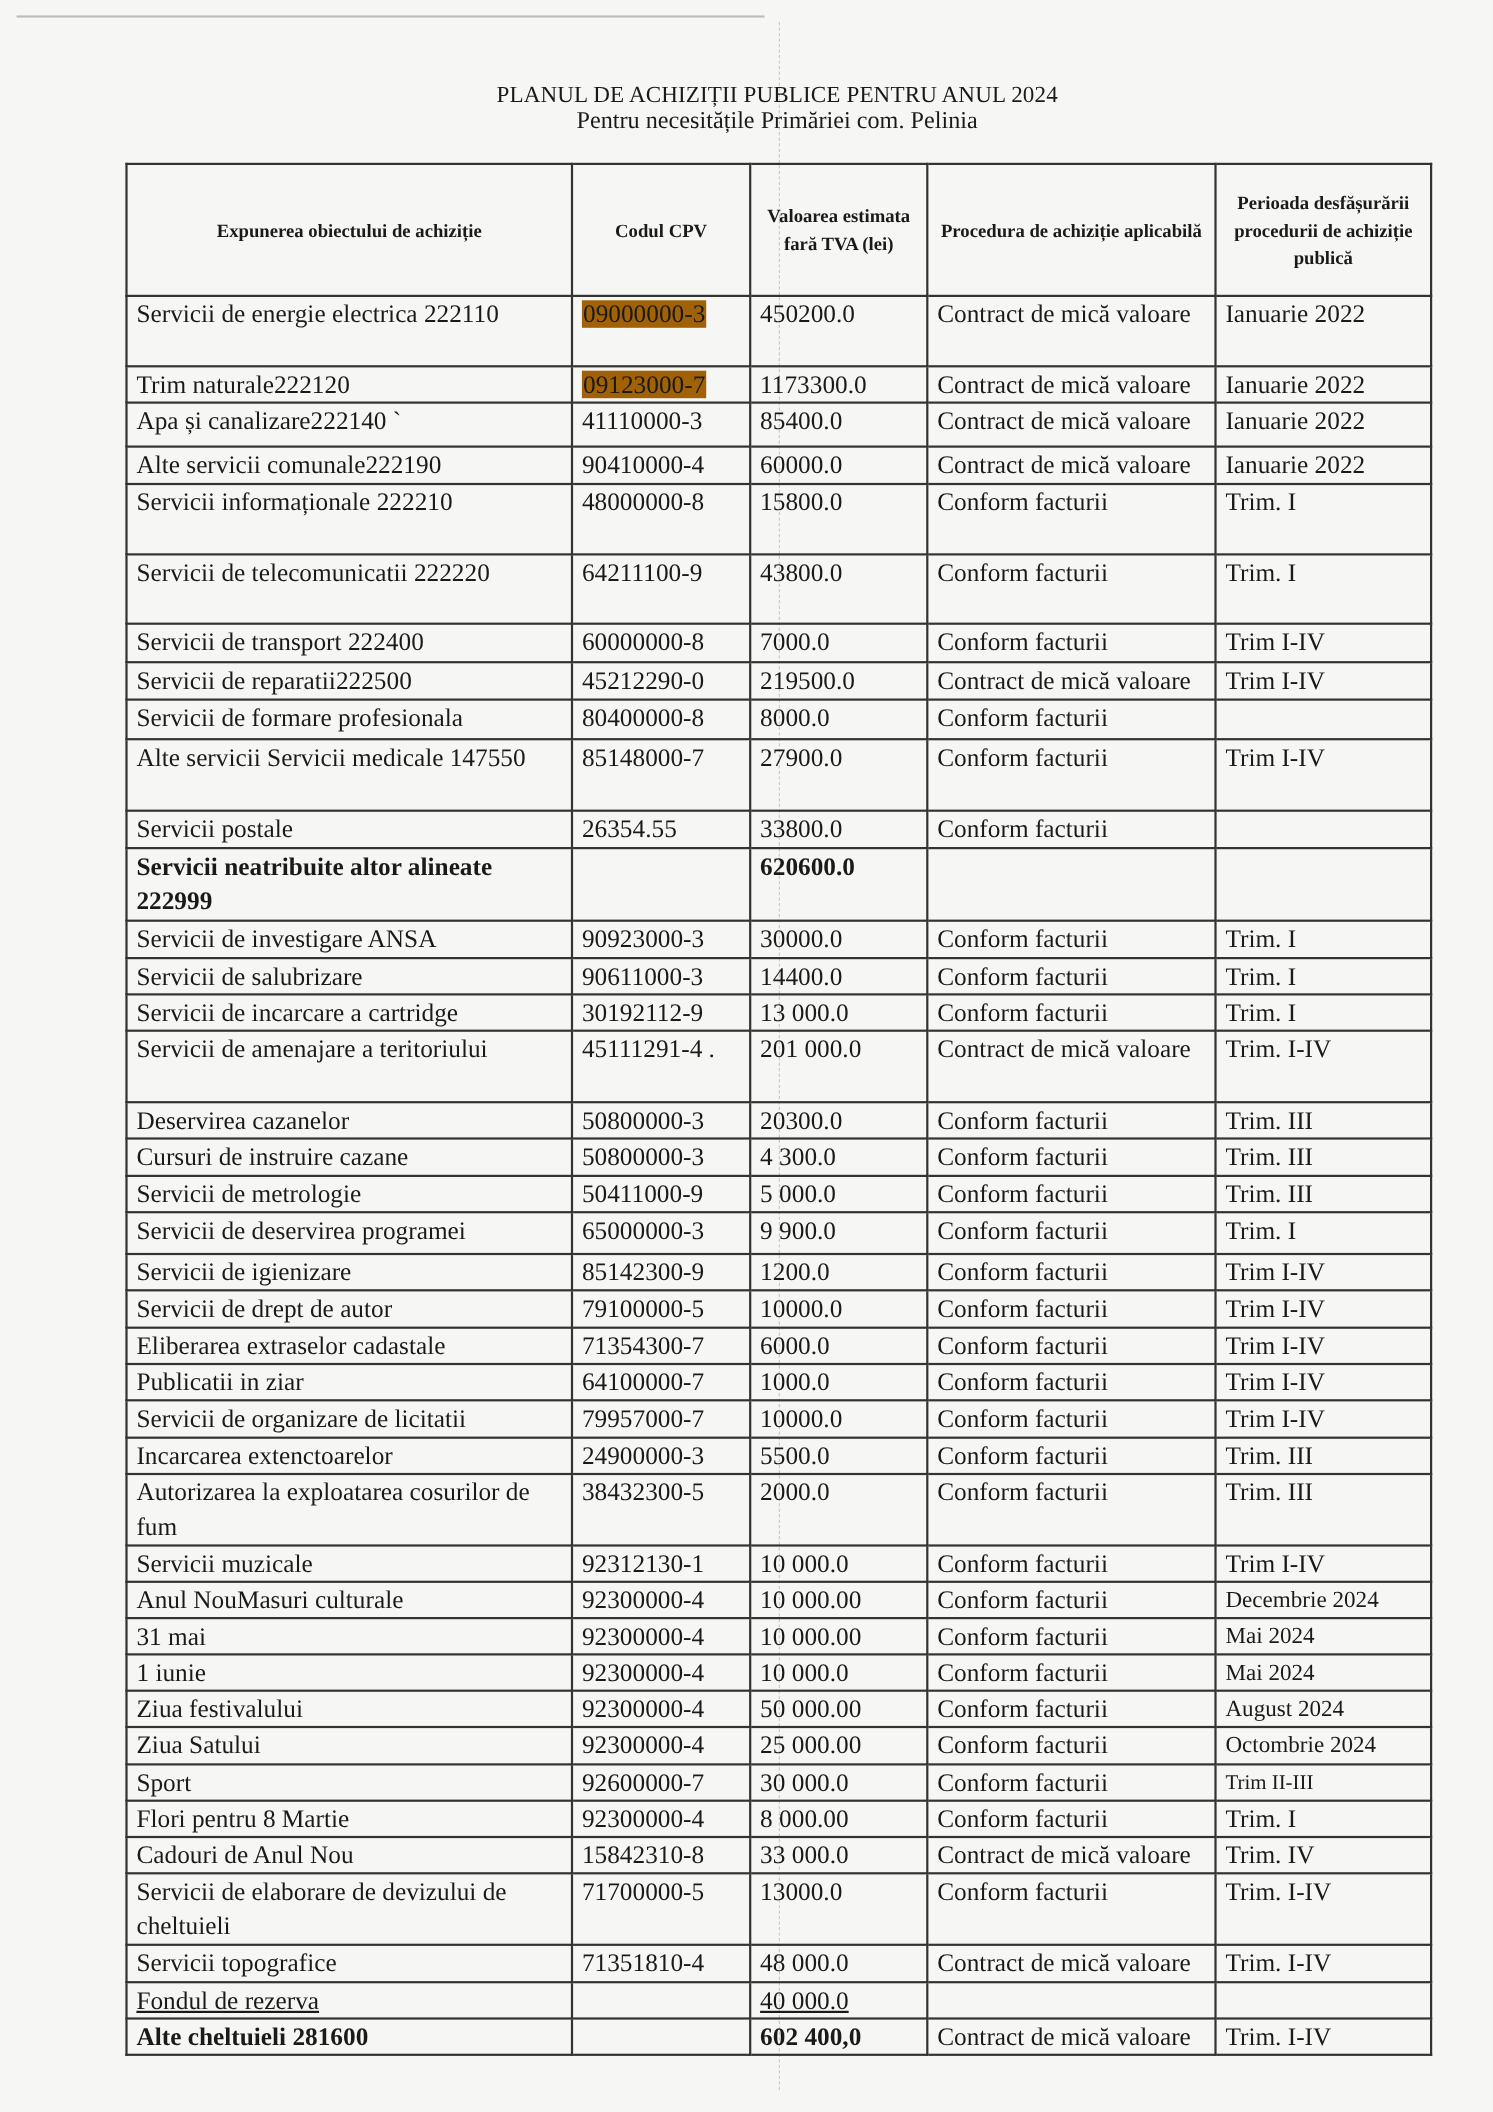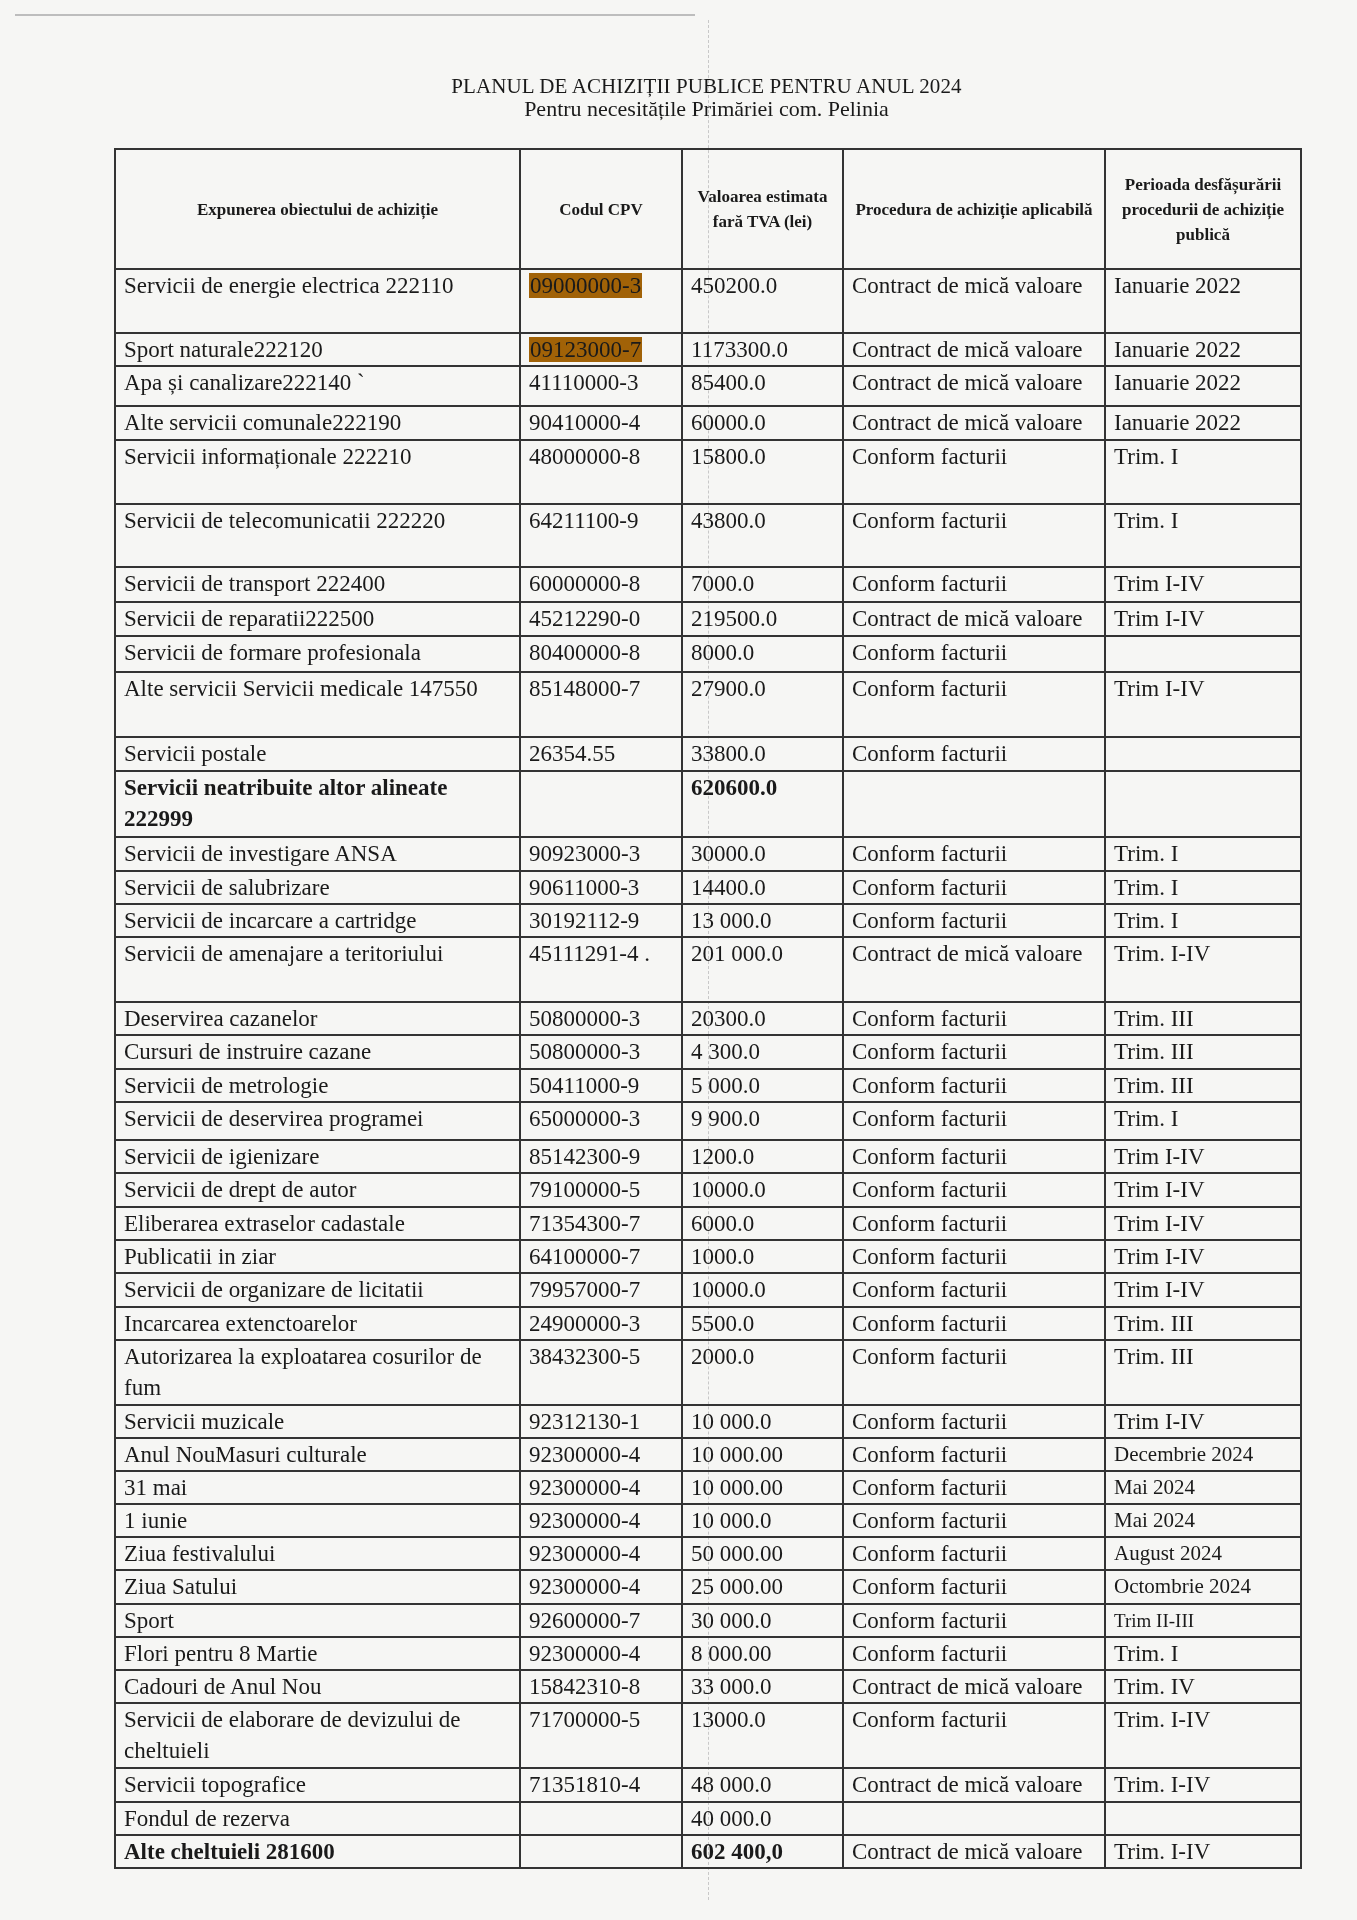--- a/index.html
+++ b/index.html
@@ -65,21 +65,21 @@
   </thead>
   <tbody id="rows">
       <tr style="height: 64px;">
         <td class="desc"><span>Servicii de energie electrica 222110</span></td>
         <td class="code"><span class="hl">09000000-3</span></td>
         <td class="val"><span>450200.0</span></td>
         <td class="proc"><span>Contract de mică valoare</span></td>
         <td class="period"><span>Ianuarie 2022</span></td>
       </tr>
       <tr style="height: 33px;">
-        <td class="desc"><span>Sport naturale222120</span></td>
+        <td class="desc"><span>Trim naturale222120</span></td>
         <td class="code"><span class="hl">09123000-7</span></td>
         <td class="val"><span>1173300.0</span></td>
         <td class="proc"><span>Contract de mică valoare</span></td>
         <td class="period"><span>Ianuarie 2022</span></td>
       </tr>
       <tr style="height: 40px;">
         <td class="desc"><span>Apa și canalizare222140 `</span></td>
         <td class="code"><span>41110000-3</span></td>
         <td class="val"><span>85400.0</span></td>
         <td class="proc"><span>Contract de mică valoare</span></td>
@@ -323,21 +323,21 @@
         <td class="proc"><span>Conform facturii</span></td>
         <td class="period"><span>Trim. I-IV</span></td>
       </tr>
       <tr style="height: 34px;">
         <td class="desc"><span>Servicii topografice</span></td>
         <td class="code"><span>71351810-4</span></td>
         <td class="val"><span>48 000.0</span></td>
         <td class="proc"><span>Contract de mică valoare</span></td>
         <td class="period"><span>Trim. I-IV</span></td>
       </tr>
-      <tr style="height: 20px;">
+      <tr style="height: 20px; text-decoration: underline;">
         <td class="desc"><span>Fondul de rezerva</span></td>
         <td class="code"><span></span></td>
         <td class="val"><span>40 000.0</span></td>
         <td class="proc"><span></span></td>
         <td class="period"><span></span></td>
       </tr>
       <tr class="bold" style="height: 32px;">
         <td class="desc"><span>Alte cheltuieli 281600</span></td>
         <td class="code"><span></span></td>
         <td class="val"><span>602 400,0</span></td>

